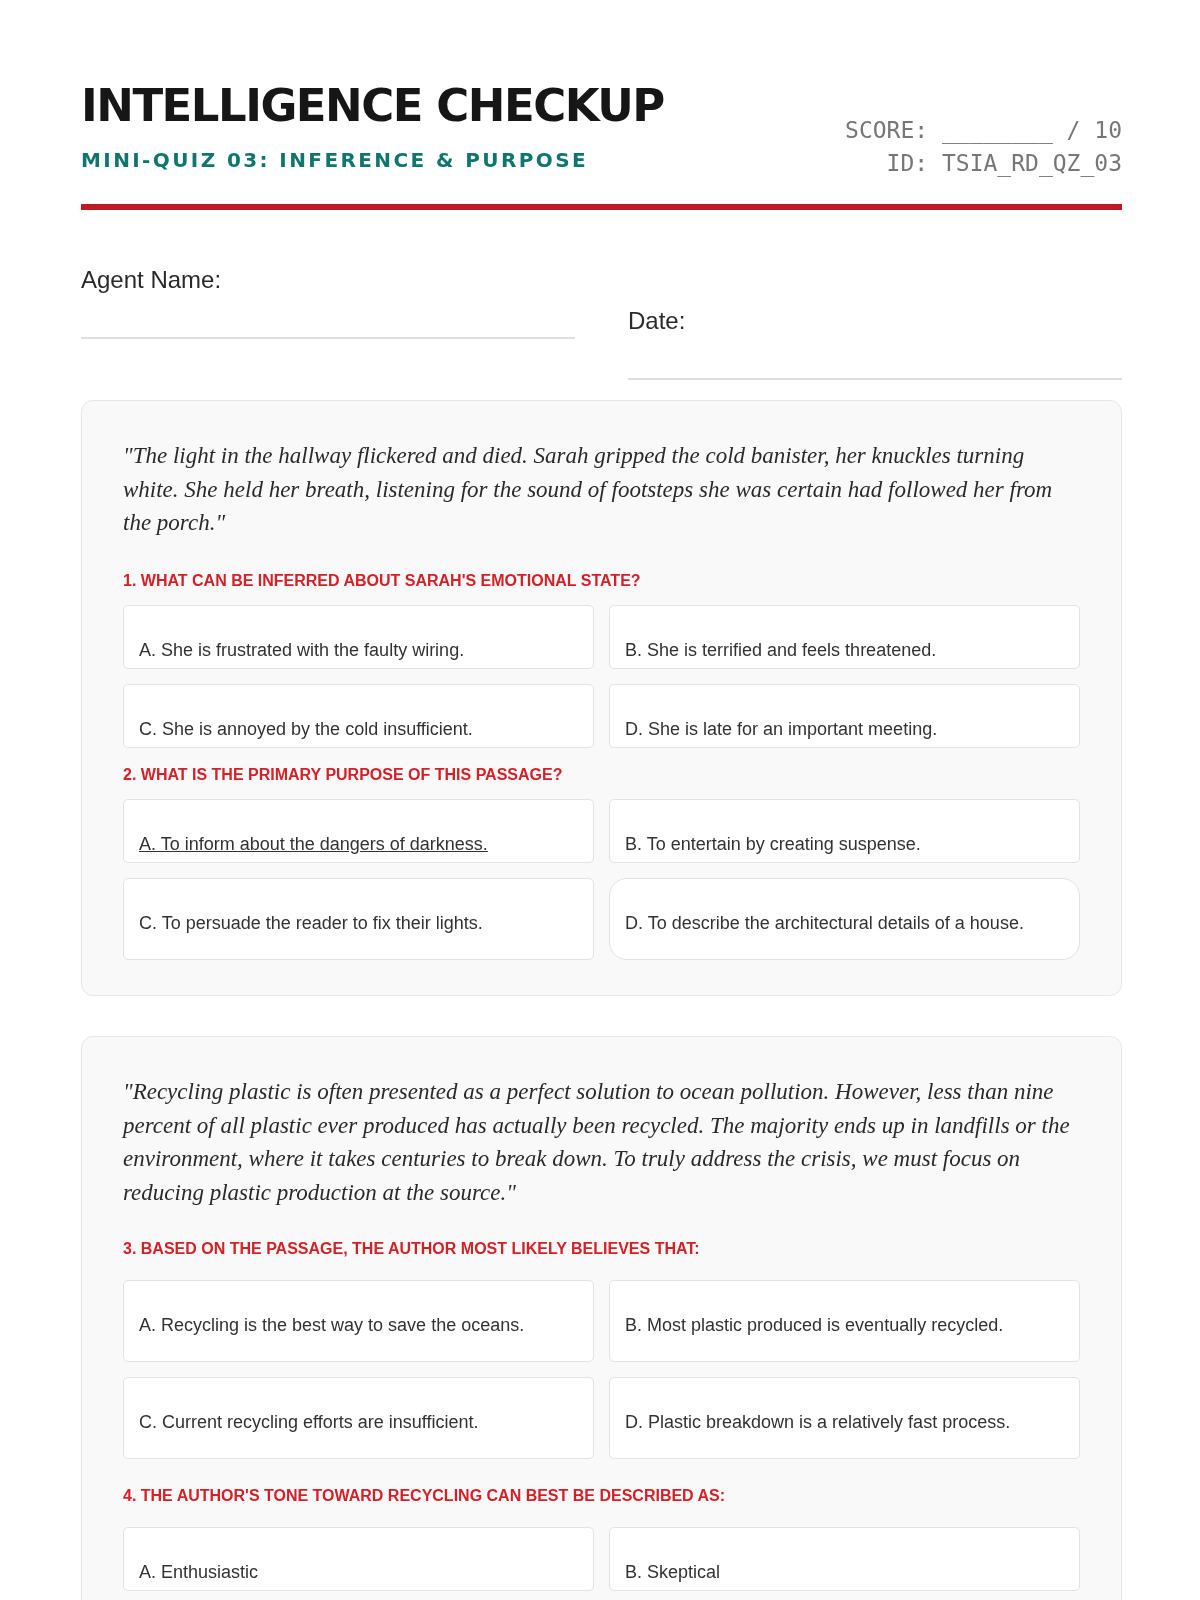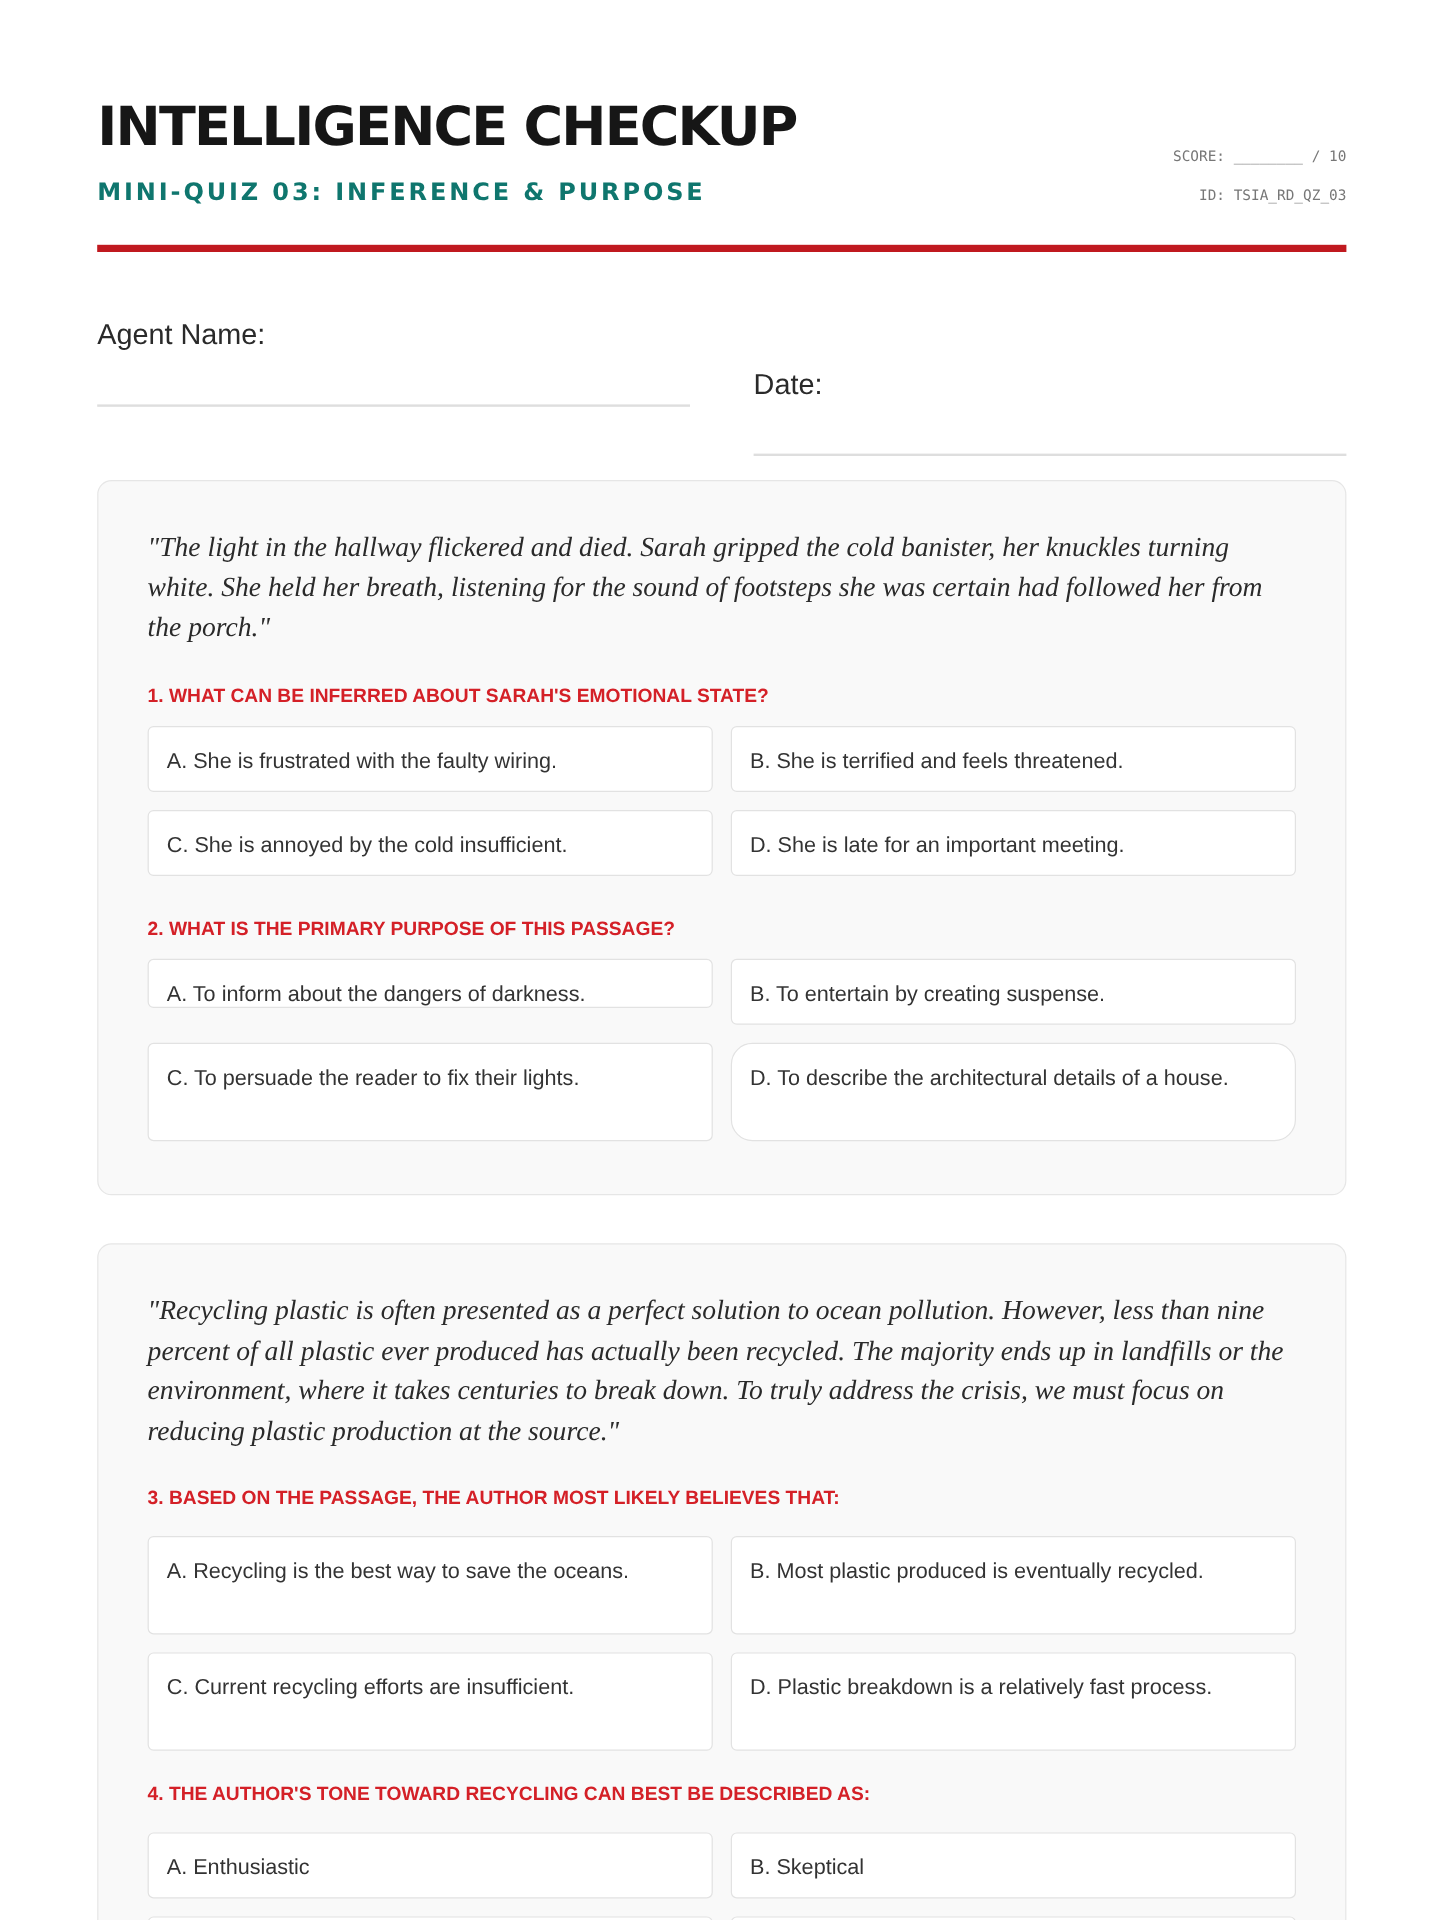--- a/index.html
+++ b/index.html
@@ -19,21 +19,21 @@
     margin: 0; line-height: 56px;
   }
   .subtitle {
     position: absolute; left: 0; top: 146px;
     font-family: "DejaVu Sans", sans-serif; font-weight: bold;
     font-size: 20px; letter-spacing: 2.4px; color: #0f766e;
     line-height: 28px;
   }
   .meta {
     position: absolute; right: 0; top: 114px; text-align: right;
-    font-family: "DejaVu Sans Mono", monospace; font-size: 12px; color: #777;
+    font-family: "DejaVu Sans Mono", monospace; font-size: 23px; color: #777;
     line-height: 33px;
   }
   .rule {
     position: absolute; left: 0; top: 204px; width: 1041px; height: 6px;
     background: #c0191f;
   }
   .fields { position: absolute; top: 262px; left: 0; width: 1041px; height: 80px; }
   .field { position: absolute; top: 0; width: 494px; height: 75px; border-bottom: 2px solid #dedede; }
   .field.left { left: 0; }
   .field.right { left: 547px; margin-top: 41px; }
@@ -51,21 +51,21 @@
     font-size: 23px; line-height: 33.5px; color: #2a2a2a; margin: 0;
   }
   .question {
     font-family: Liberation Sans, sans-serif; font-weight: bold;
     font-size: 16px; color: #d42027; text-transform: uppercase;
     letter-spacing: 0; line-height: 26px;
   }
   .options { display: grid; grid-template-columns: 471px 471px; column-gap: 15px; row-gap: 15px; }
   .option {
     background: #ffffff; border: 1px solid #e2e2e2; border-radius: 5px;
-    padding: 15px 15px; font-family: "Liberation Sans", sans-serif;
+    padding: 31px 15px; font-family: "Liberation Sans", sans-serif;
     font-size: 18px; line-height: 26px; color: #333; box-sizing: border-box;
     cursor: pointer;
   }
 </style>
 </head>
 <body>
 
 <div class="page">
   <div class="header">
     <h1 class="title">INTELLIGENCE CHECKUP</h1>
@@ -96,21 +96,21 @@
     <div class="card-inner options" style="top:204px;">
       <div class="option" style="height:55px;">A. She is frustrated with the faulty wiring.</div>
       <div class="option" style="height:55px;">B. She is terrified and feels threatened.</div>
       <div class="option" style="height:55px;">C. She is annoyed by the cold insufficient.</div>
       <div class="option" style="height:55px;">D. She is late for an important meeting.</div>
     </div>
     <div class="card-inner" style="top:361px;">
       <div class="question">2. What is the primary purpose of this passage?</div>
     </div>
     <div class="card-inner options" style="top:398px;">
-      <div class="option" style="height:41px;">A. To inform about the dangers of darkness.</div>
+      <div class="option" style="height:41px;text-decoration:underline;">A. To inform about the dangers of darkness.</div>
       <div class="option" style="height:55px;">B. To entertain by creating suspense.</div>
       <div class="option" style="height:82px;">C. To persuade the reader to fix their lights.</div>
       <div class="option" style="height:82px;border-radius:18px;">D. To describe the architectural details of a house.</div>
     </div>
   </div>
 
   <div class="card c2">
     <div class="card-inner" style="top:38px;">
       <p class="passage">"Recycling plastic is often presented as a perfect solution to ocean pollution. However, less than nine percent of all plastic ever produced has actually been recycled. The majority ends up in landfills or the environment, where it takes centuries to break down. To truly address the crisis, we must focus on reducing plastic production at the source."</p>
     </div>

